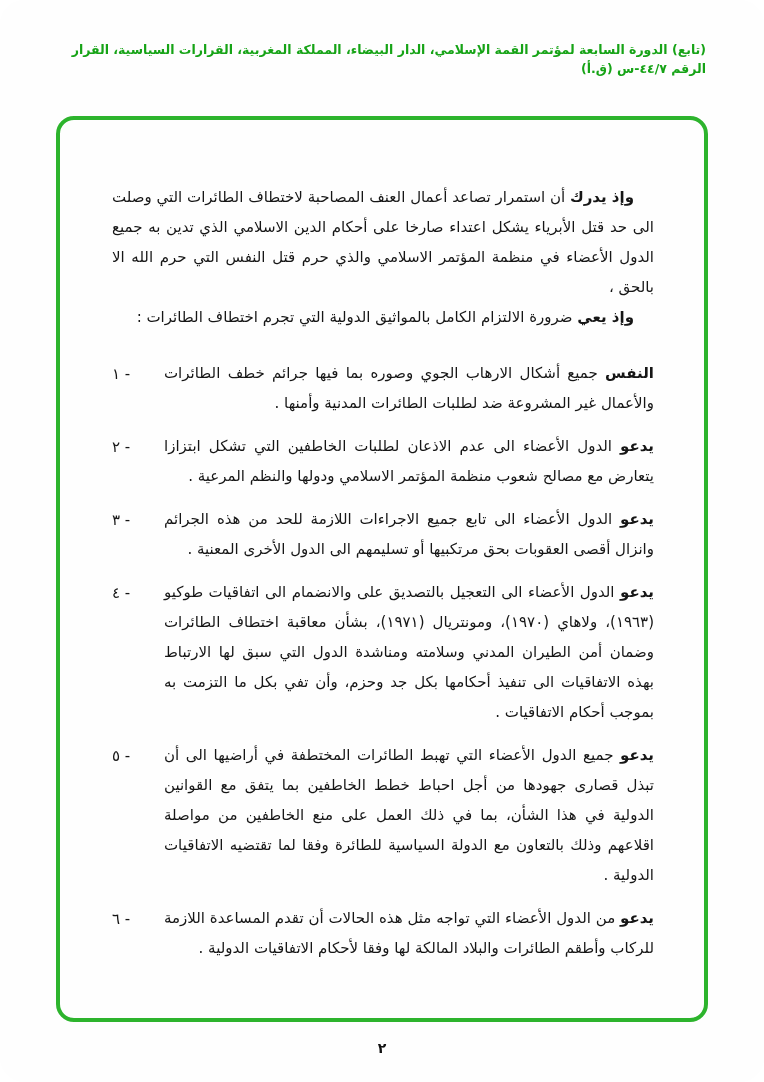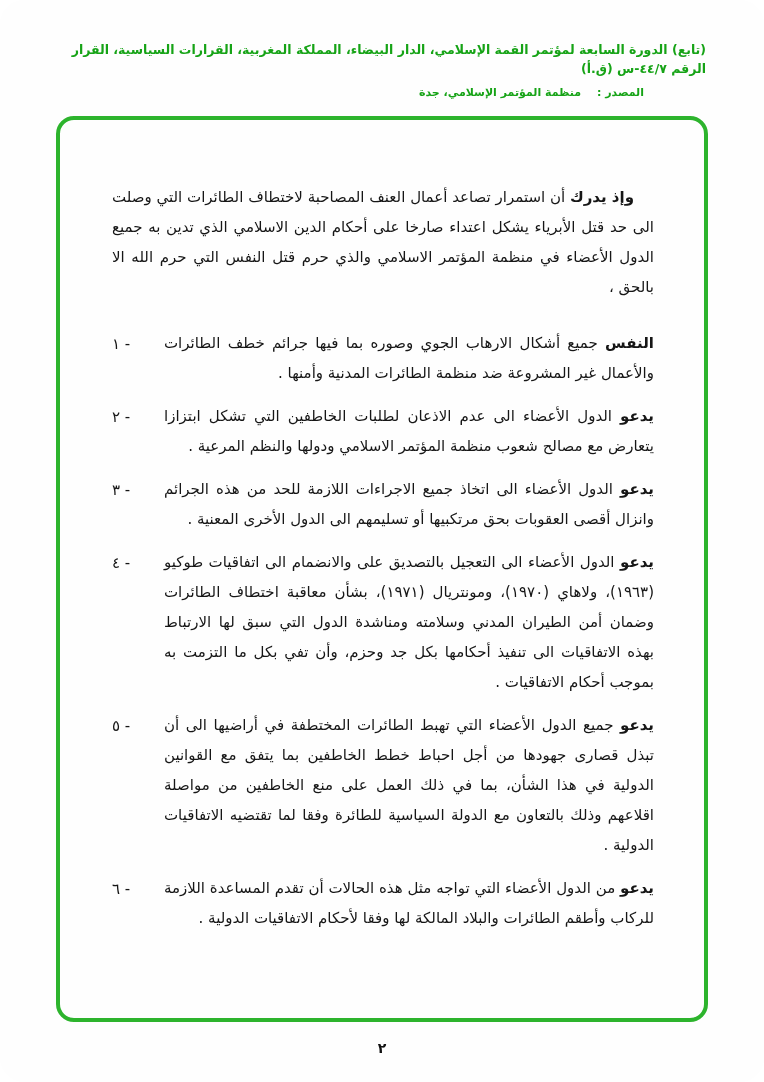--- a/index.html
+++ b/index.html
@@ -95,43 +95,40 @@
     color: #111;
   }
 </style>
 </head>
 <body>
 
 <div class="page">
 
   <div class="header">
     <div class="h1">(تابع) الدورة السابعة لمؤتمر القمة الإسلامي، الدار البيضاء، المملكة المغربية، القرارات السياسية، القرار الرقم ٤٤/٧-س (ق.أ)</div>
-    <div class="h2">
-      <span class="src-label">المصدر :</span>
-      <span>منظمة المؤتمر الإسلامي، جدة</span>
-    </div>
   </div>
 
   <div class="green-box">
     <div class="doc-text">
       <div>
           <p class="para"><span class="lead">وإذ يدرك</span><span> أن استمرار تصاعد أعمال العنف المصاحبة لاختطاف الطائرات التي وصلت الى حد قتل الأبرياء يشكل اعتداء صارخا على أحكام الدين الاسلامي الذي تدين به جميع الدول الأعضاء في منظمة المؤتمر الاسلامي والذي حرم قتل النفس التي حرم الله الا بالحق ،</span></p>
+          <p class="para"><span class="lead">وإذ يعي</span><span> ضرورة الالتزام الكامل بالمواثيق الدولية التي تجرم اختطاف الطائرات :</span></p>
         </div>
       <div class="items">
           <div class="item">
             <div class="num">١ -</div>
-            <div class="txt"><span class="lead">النفس</span><span> جميع أشكال الارهاب الجوي وصوره بما فيها جرائم خطف الطائرات والأعمال غير المشروعة ضد منظمة الطائرات المدنية وأمنها .</span></div>
+            <div class="txt"><span class="lead">النفس</span><span> جميع أشكال الارهاب الجوي وصوره بما فيها جرائم خطف الطائرات والأعمال غير المشروعة ضد لطلبات الطائرات المدنية وأمنها .</span></div>
           </div>
           <div class="item">
             <div class="num">٢ -</div>
             <div class="txt"><span class="lead">يدعو</span><span> الدول الأعضاء الى عدم الاذعان لطلبات الخاطفين التي تشكل ابتزازا يتعارض مع مصالح شعوب منظمة المؤتمر الاسلامي ودولها والنظم المرعية .</span></div>
           </div>
           <div class="item">
             <div class="num">٣ -</div>
-            <div class="txt"><span class="lead">يدعو</span><span> الدول الأعضاء الى اتخاذ جميع الاجراءات اللازمة للحد من هذه الجرائم وانزال أقصى العقوبات بحق مرتكبيها أو تسليمهم الى الدول الأخرى المعنية .</span></div>
+            <div class="txt"><span class="lead">يدعو</span><span> الدول الأعضاء الى تابع جميع الاجراءات اللازمة للحد من هذه الجرائم وانزال أقصى العقوبات بحق مرتكبيها أو تسليمهم الى الدول الأخرى المعنية .</span></div>
           </div>
           <div class="item">
             <div class="num">٤ -</div>
             <div class="txt"><span class="lead">يدعو</span><span> الدول الأعضاء الى التعجيل بالتصديق على والانضمام الى اتفاقيات طوكيو (١٩٦٣)، ولاهاي (١٩٧٠)، ومونتريال (١٩٧١)، بشأن معاقبة اختطاف الطائرات وضمان أمن الطيران المدني وسلامته ومناشدة الدول التي سبق لها الارتباط بهذه الاتفاقيات الى تنفيذ أحكامها بكل جد وحزم، وأن تفي بكل ما التزمت به بموجب أحكام الاتفاقيات .</span></div>
           </div>
           <div class="item">
             <div class="num">٥ -</div>
             <div class="txt"><span class="lead">يدعو</span><span> جميع الدول الأعضاء التي تهبط الطائرات المختطفة في أراضيها الى أن تبذل قصارى جهودها من أجل احباط خطط الخاطفين بما يتفق مع القوانين الدولية في هذا الشأن، بما في ذلك العمل على منع الخاطفين من مواصلة اقلاعهم وذلك بالتعاون مع الدولة السياسية للطائرة وفقا لما تقتضيه الاتفاقيات الدولية .</span></div>
           </div>
           <div class="item">

